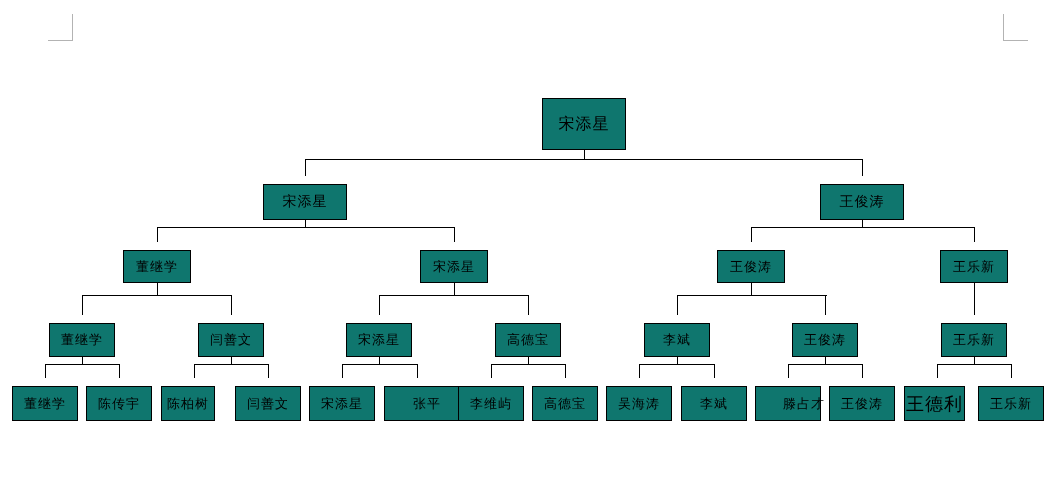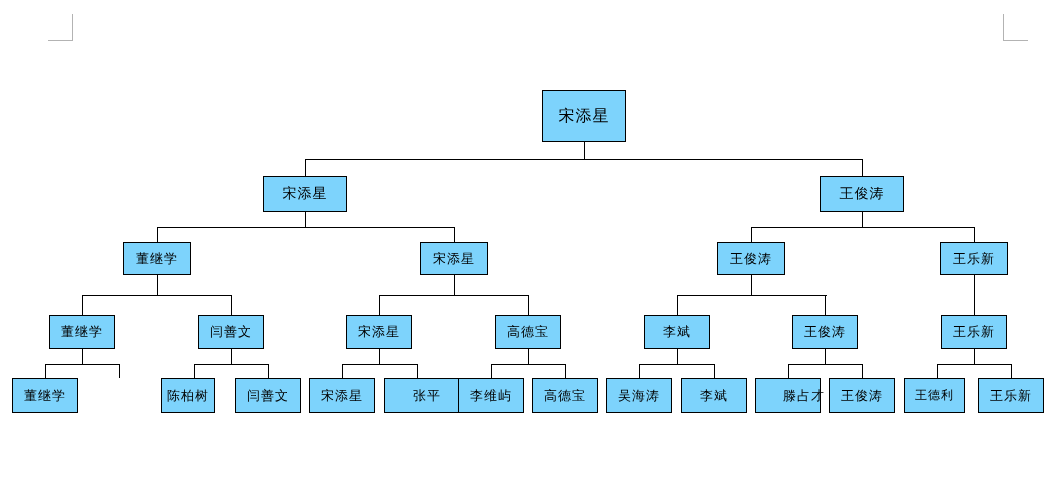--- a/index.html
+++ b/index.html
@@ -16,26 +16,27 @@
     position:absolute;
     width:24px; height:26px;
     border-color:var(--mark,#b3b3b3);
   }
   .crop-mark.tl { left:48px; top:14px; border-right:1px solid var(--mark,#b3b3b3); border-bottom:1px solid var(--mark,#b3b3b3); }
   .crop-mark.tr { left:1003px; top:14px; border-left:1px solid var(--mark,#b3b3b3); border-bottom:1px solid var(--mark,#b3b3b3); }
   .chart { position:absolute; left:0; top:0; width:100%; height:100%; }
   .node {
     position:absolute;
     box-sizing:border-box;
-    background:#7dd3fc;
+    background:#0f766e;
     border:1px solid var(--line,#000000);
     display:flex; align-items:center; justify-content:center;
     letter-spacing:1px;
     white-space:nowrap;
     z-index:2;
+    margin-top:8px;
   }
   .vline, .hline { position:absolute; background:var(--line,#000000); z-index:1; }
   .vline { width:1px; }
   .hline { height:1px; }
 </style>
 </head>
 <body>
 
 <div class="page" style="--bg: #ffffff; --line: #000000; --text: #000000; --mark: #b3b3b3;">
   <div class="crop-mark tl"></div>
@@ -64,20 +65,23 @@
       <div class="vline" style="left: 231px; top: 295px; height: 20px;"></div>
       <div class="node" style="left: 49px; top: 315px; width: 66px; height: 34px; font-size: 13px;">
         <span>董继学</span>
       </div>
       <div class="vline" style="left: 82px; top: 349px; height: 15px;"></div>
       <div class="hline" style="left: 45px; top: 364px; width: 75px;"></div>
       <div class="vline" style="left: 45px; top: 364px; height: 14px;"></div>
       <div class="vline" style="left: 119px; top: 364px; height: 14px;"></div>
       <div class="node" style="left: 12px; top: 378px; width: 66px; height: 35px; font-size: 13px;">
         <span>董继学</span>
+      </div>
+      <div class="node" style="left: 86px; top: 378px; width: 66px; height: 35px; font-size: 13px;">
+        <span>陈传宇</span>
       </div>
       <div class="node" style="left: 198px; top: 315px; width: 66px; height: 34px; font-size: 13px;">
         <span>闫善文</span>
       </div>
       <div class="vline" style="left: 231px; top: 349px; height: 15px;"></div>
       <div class="hline" style="left: 194px; top: 364px; width: 75px;"></div>
       <div class="vline" style="left: 194px; top: 364px; height: 14px;"></div>
       <div class="vline" style="left: 268px; top: 364px; height: 14px;"></div>
       <div class="node" style="left: 161px; top: 378px; width: 54px; height: 35px; font-size: 13px;">
         <span>陈柏树</span>
@@ -162,20 +166,20 @@
         <span>王乐新</span>
       </div>
       <div class="vline" style="left: 974px; top: 275px; height: 40px;"></div>
       <div class="node" style="left: 941px; top: 315px; width: 66px; height: 34px; font-size: 13px;">
         <span>王乐新</span>
       </div>
       <div class="vline" style="left: 974px; top: 349px; height: 15px;"></div>
       <div class="hline" style="left: 937px; top: 364px; width: 75px;"></div>
       <div class="vline" style="left: 937px; top: 364px; height: 14px;"></div>
       <div class="vline" style="left: 1011px; top: 364px; height: 14px;"></div>
-      <div class="node" style="left: 904px; top: 378px; width: 61px; height: 35px; font-size: 12px; align-items: center;">
+      <div class="node" style="left: 904px; top: 378px; width: 61px; height: 35px; font-size: 18px; align-items: center;">
         <span>王德利</span>
       </div>
       <div class="node" style="left: 978px; top: 378px; width: 66px; height: 35px; font-size: 13px;">
         <span>王乐新</span>
       </div>
     </div>
 </div>
 
 </body></html>

